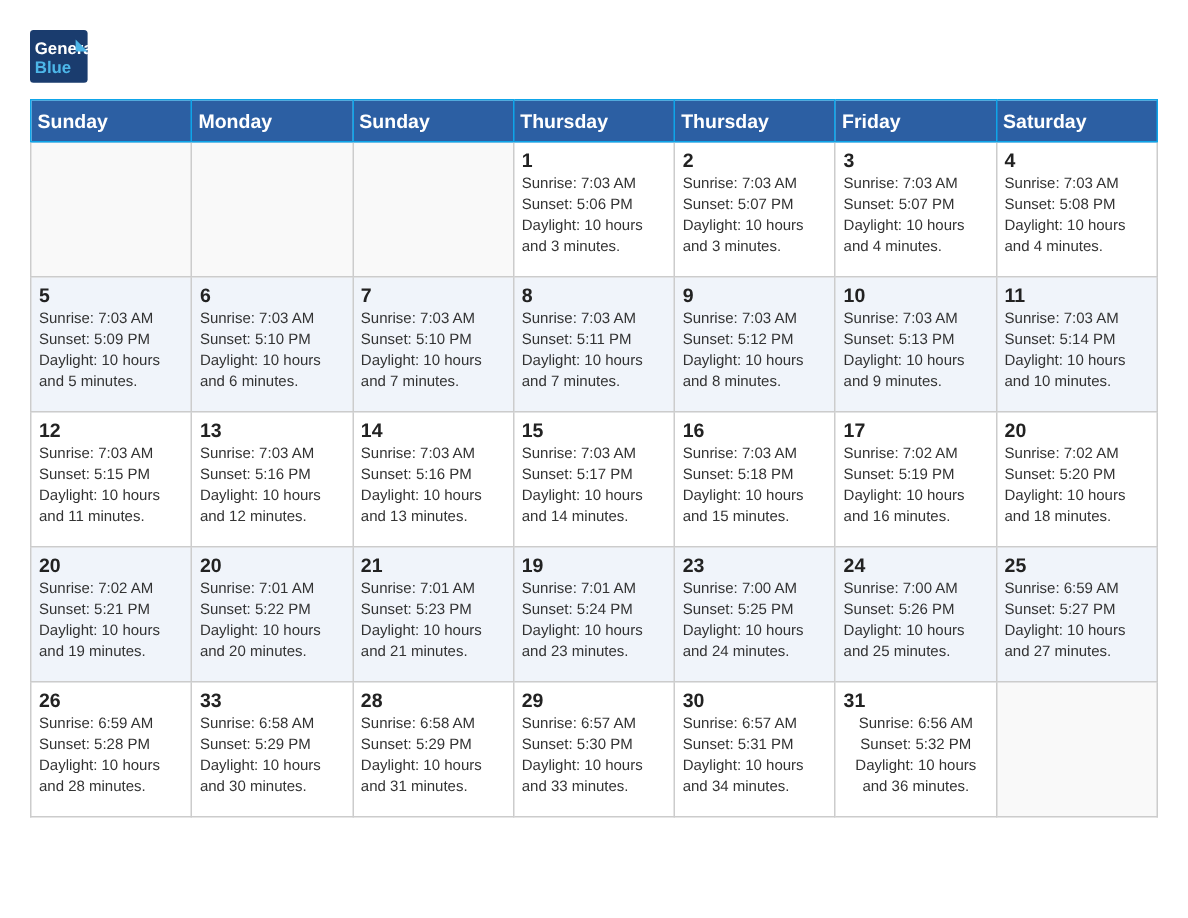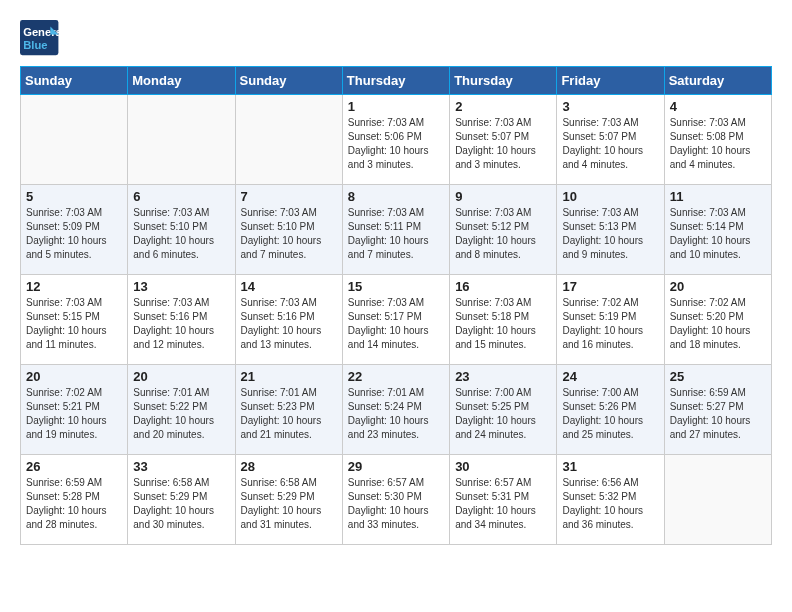--- a/index.html
+++ b/index.html
@@ -242,21 +242,21 @@
 Sunset: 5:22 PM
 Daylight: 10 hours and 20 minutes.</div>
         </td>
         <td>
           <div class="day-number">21</div>
           <div class="day-info" style="white-space: pre-line;">Sunrise: 7:01 AM
 Sunset: 5:23 PM
 Daylight: 10 hours and 21 minutes.</div>
         </td>
         <td>
-          <div class="day-number">22</div>
+          <div class="day-number">19</div>
           <div class="day-info" style="white-space: pre-line;">Sunrise: 7:01 AM
 Sunset: 5:24 PM
 Daylight: 10 hours and 23 minutes.</div>
         </td>
         <td>
           <div class="day-number">23</div>
           <div class="day-info" style="white-space: pre-line;">Sunrise: 7:00 AM
 Sunset: 5:25 PM
 Daylight: 10 hours and 24 minutes.</div>
         </td>
@@ -299,20 +299,20 @@
 Daylight: 10 hours and 33 minutes.</div>
         </td>
         <td>
           <div class="day-number">30</div>
           <div class="day-info" style="white-space: pre-line;">Sunrise: 6:57 AM
 Sunset: 5:31 PM
 Daylight: 10 hours and 34 minutes.</div>
         </td>
         <td>
           <div class="day-number">31</div>
-          <div class="day-info" style="white-space: pre-line;">Sunrise: 6:56 AM
+          <div class="day-info" style="white-space: pre-line; text-align: center;">Sunrise: 6:56 AM
 Sunset: 5:32 PM
 Daylight: 10 hours and 36 minutes.</div>
         </td>
         <td class="empty"></td>
       </tr>
     </tbody>
 </table>
 
 </body></html>

